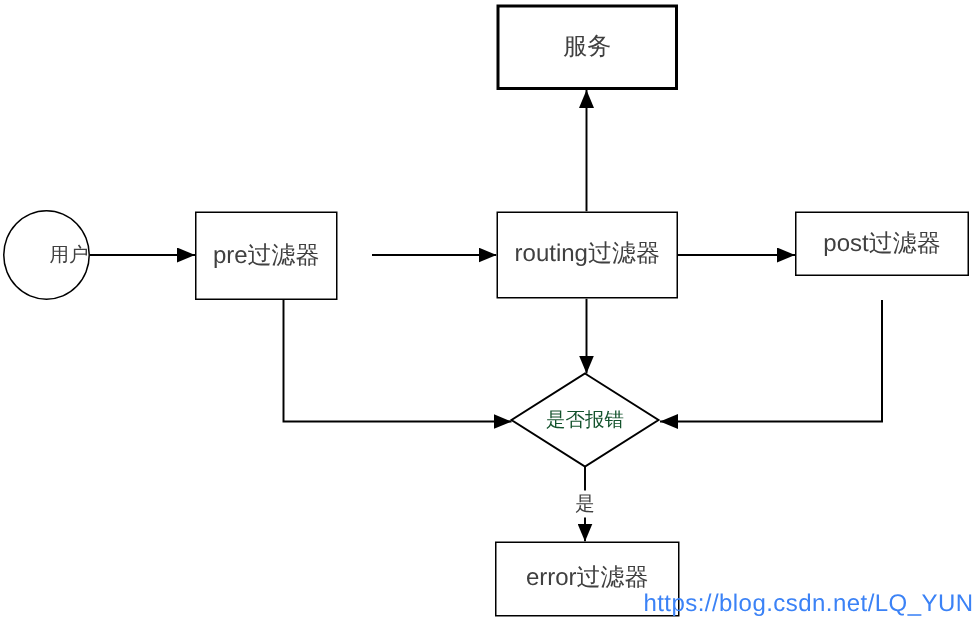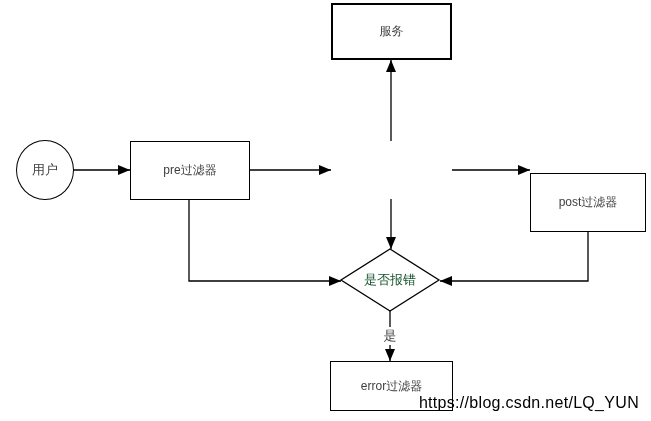--- a/index.html
+++ b/index.html
@@ -5,40 +5,40 @@
   html,body { margin:0; padding:0; background:#ffffff; }
   .canvas {
     position:relative; width:651px; height:421px; background:#ffffff;
     font-family:"Liberation Sans", sans-serif; overflow:hidden;
   }
   .edges { position:absolute; left:0; top:0; width:651px; height:421px; }
   .edges path, .edges polygon { shape-rendering:geometricPrecision; }
   .node {
     position:absolute; box-sizing:border-box; background:#ffffff;
     border:1px solid #000000; display:flex; align-items:center; justify-content:center;
-    color:#404040; font-size:12px; text-align:center; line-height:1.2;
+    color:#404040; font-size:16px; text-align:center; line-height:1.2;
   }
   .node.ellipse { border-radius:50%; font-size:13px; }
   .node.thick { border-width:2px; }
-  .node-user    { left:16px;   top:140px; width:58px;  height:60px; }
-  .node-pre     { left:130px; top:141px; width:120px; height:59px; }
+  .node-user    { left:2px;   top:140px; width:58px;  height:60px;justify-content:flex-end; }
+  .node-pre     { left:130px; top:141px; width:95px; height:59px; }
   .node-routing { left:331px; top:141px; width:121px; height:58px; }
   .node-service { left:331px; top:3px;   width:121px; height:57px; }
-  .node-post    { left:530px; top:141px; width:116px; height:59px;margin-top:32px; }
+  .node-post    { left:530px; top:141px; width:116px; height:43px; }
   .node-error   { left:330px; top:361px; width:123px; height:50px; }
   .diamond-label {
     position:absolute; left:390px; top:280px; transform:translate(-50%,-50%);
     color:#14532d; font-size:13px; white-space:nowrap;
   }
   .edge-label {
     position:absolute; left:390px; top:336px; transform:translate(-50%,-50%);
     background:#ffffff; color:#404040; font-size:13px; padding:0 1px; white-space:nowrap;
   }
   .watermark {
-    position:absolute; right:12px; top:394px; font-size:16px; color:#000000;
+    position:absolute; right:2px; top:394px; font-size:16px; color:#3b82f6;
     letter-spacing:0.3px; white-space:nowrap;
   }
 </style>
 </head>
 <body>
 
 <div class="canvas">
 
   <svg class="edges" viewBox="0 0 651 421" xmlns="http://www.w3.org/2000/svg">
     <defs>
@@ -58,20 +58,23 @@
   </svg>
 
   <div class="node ellipse node-user">
     <span>用户</span>
   </div>
 
   <div class="node node-pre">
     <span>pre过滤器</span>
   </div>
 
+  <div class="node node-routing">
+    <span>routing过滤器</span>
+  </div>
 
   <div class="node thick node-service">
     <span>服务</span>
   </div>
 
   <div class="node node-post">
     <span>post过滤器</span>
   </div>
 
   <div class="diamond-label">是否报错</div>

